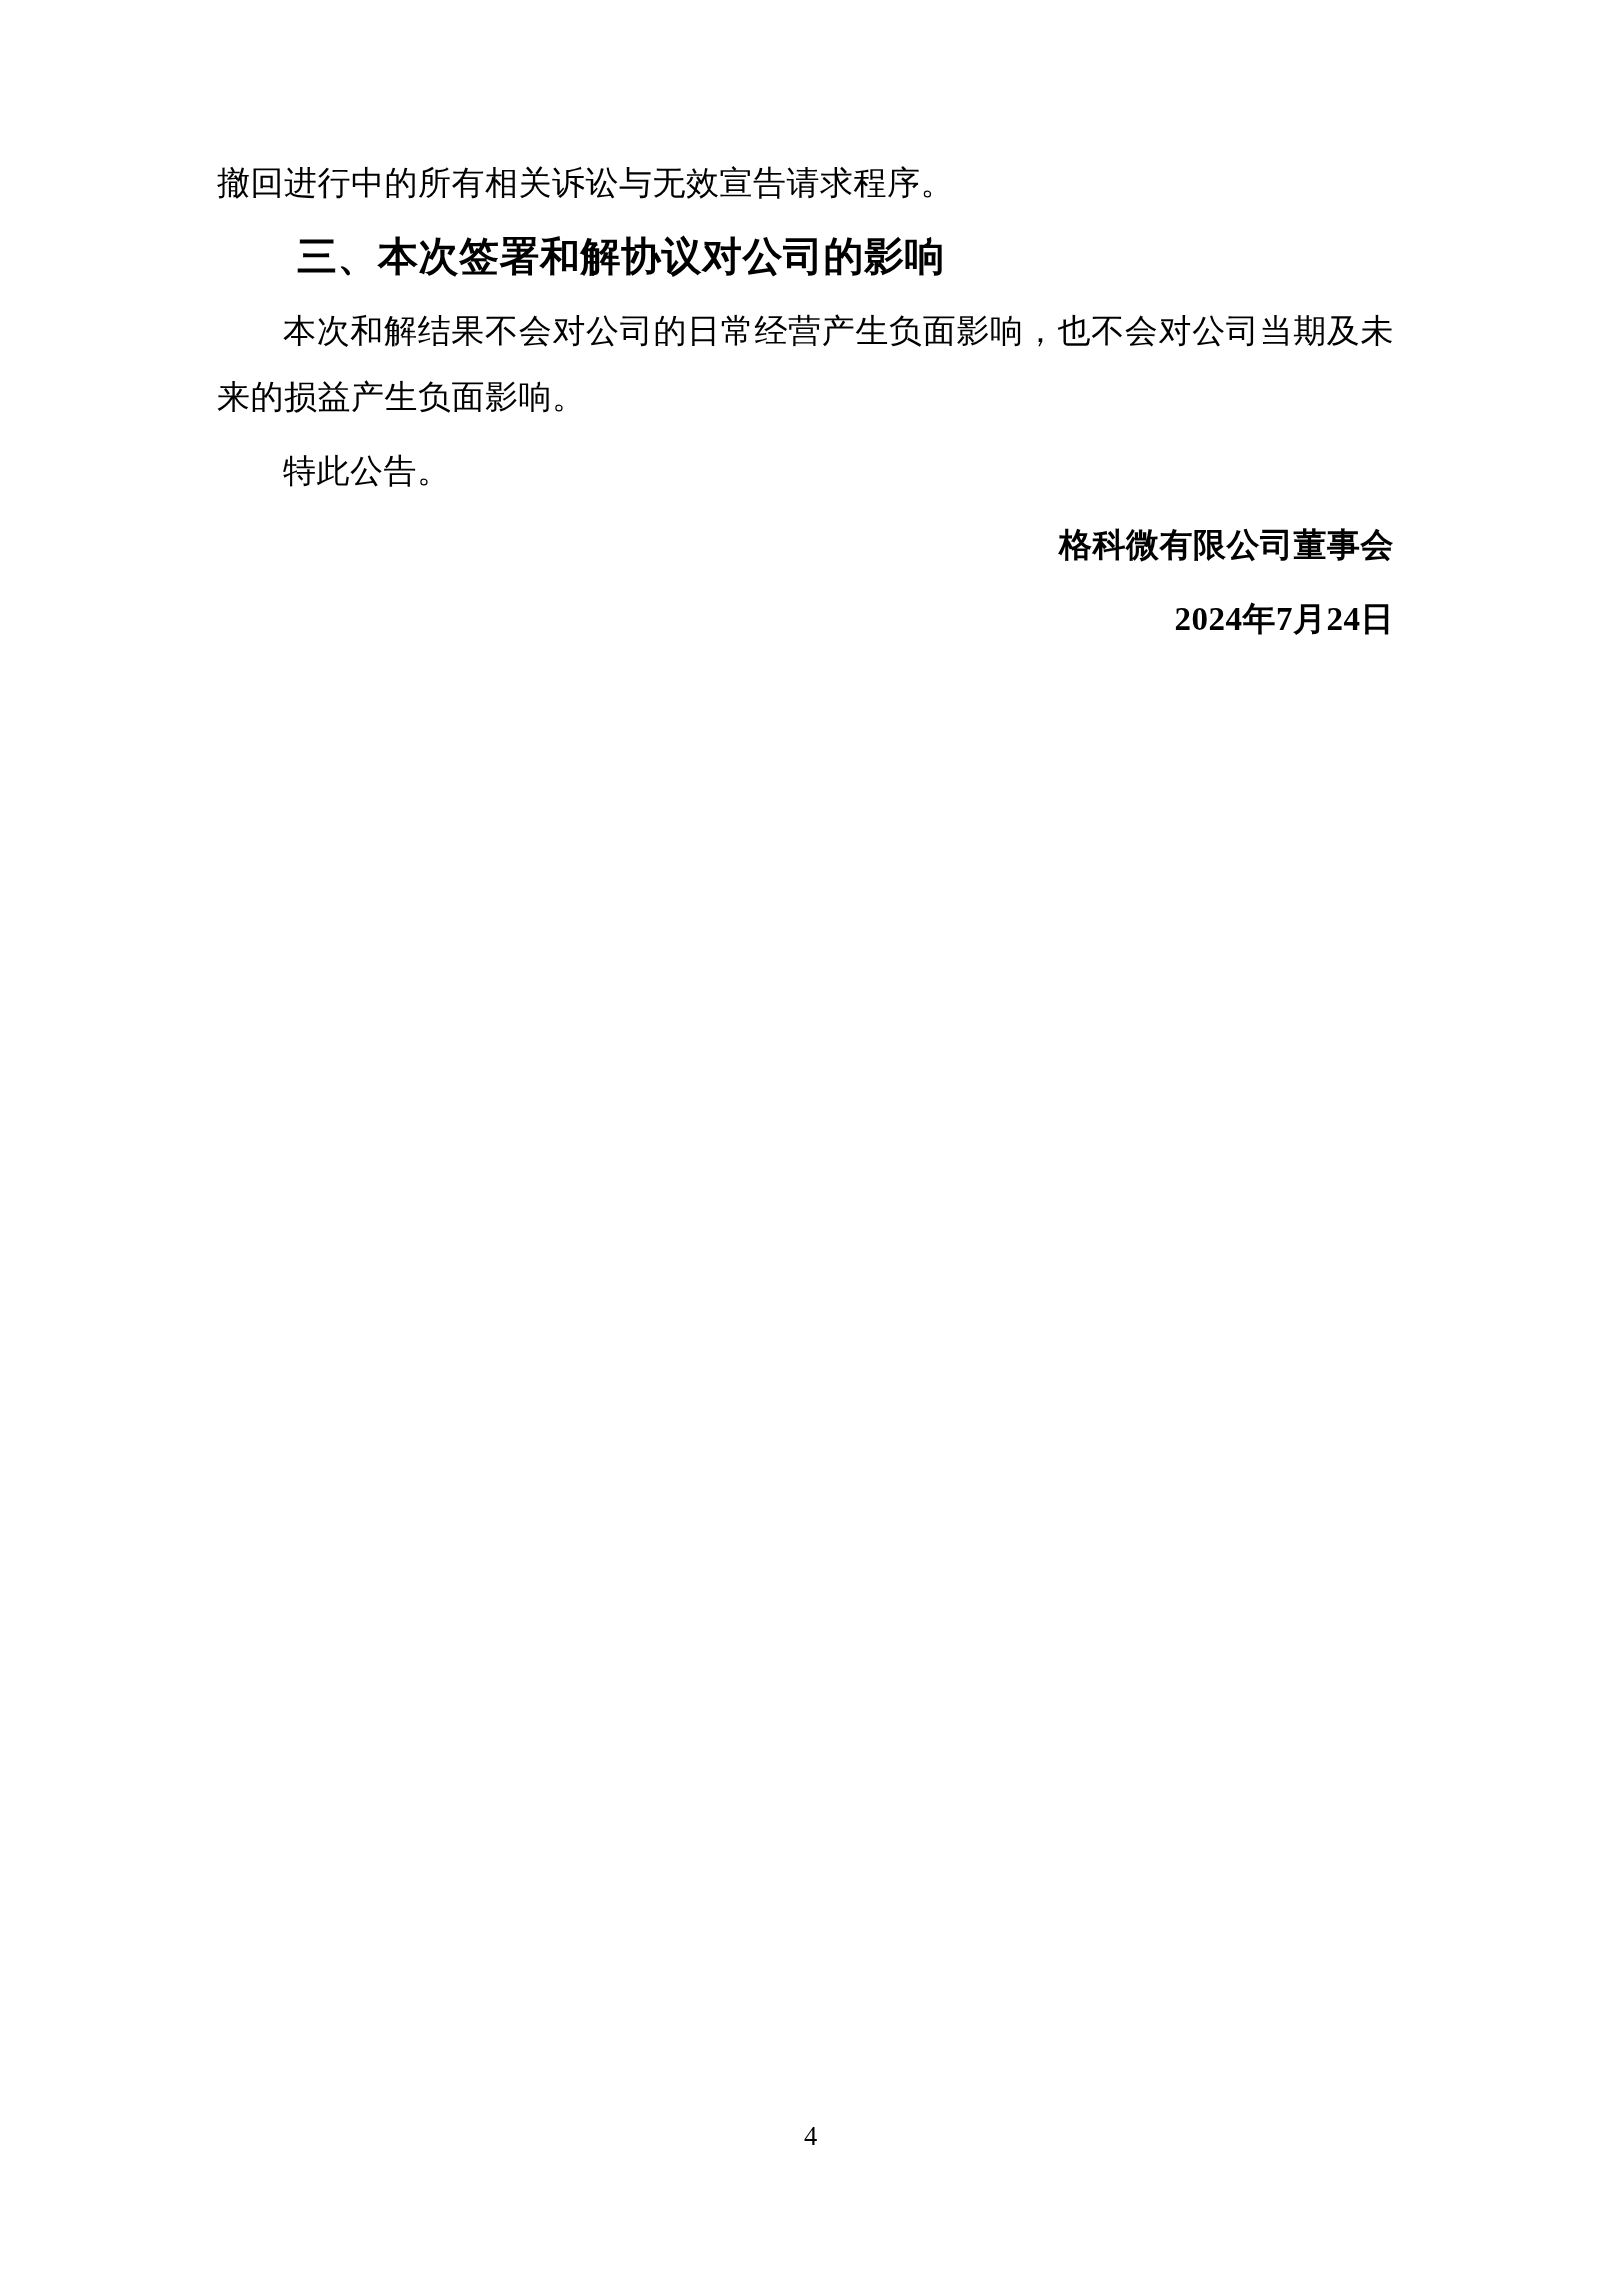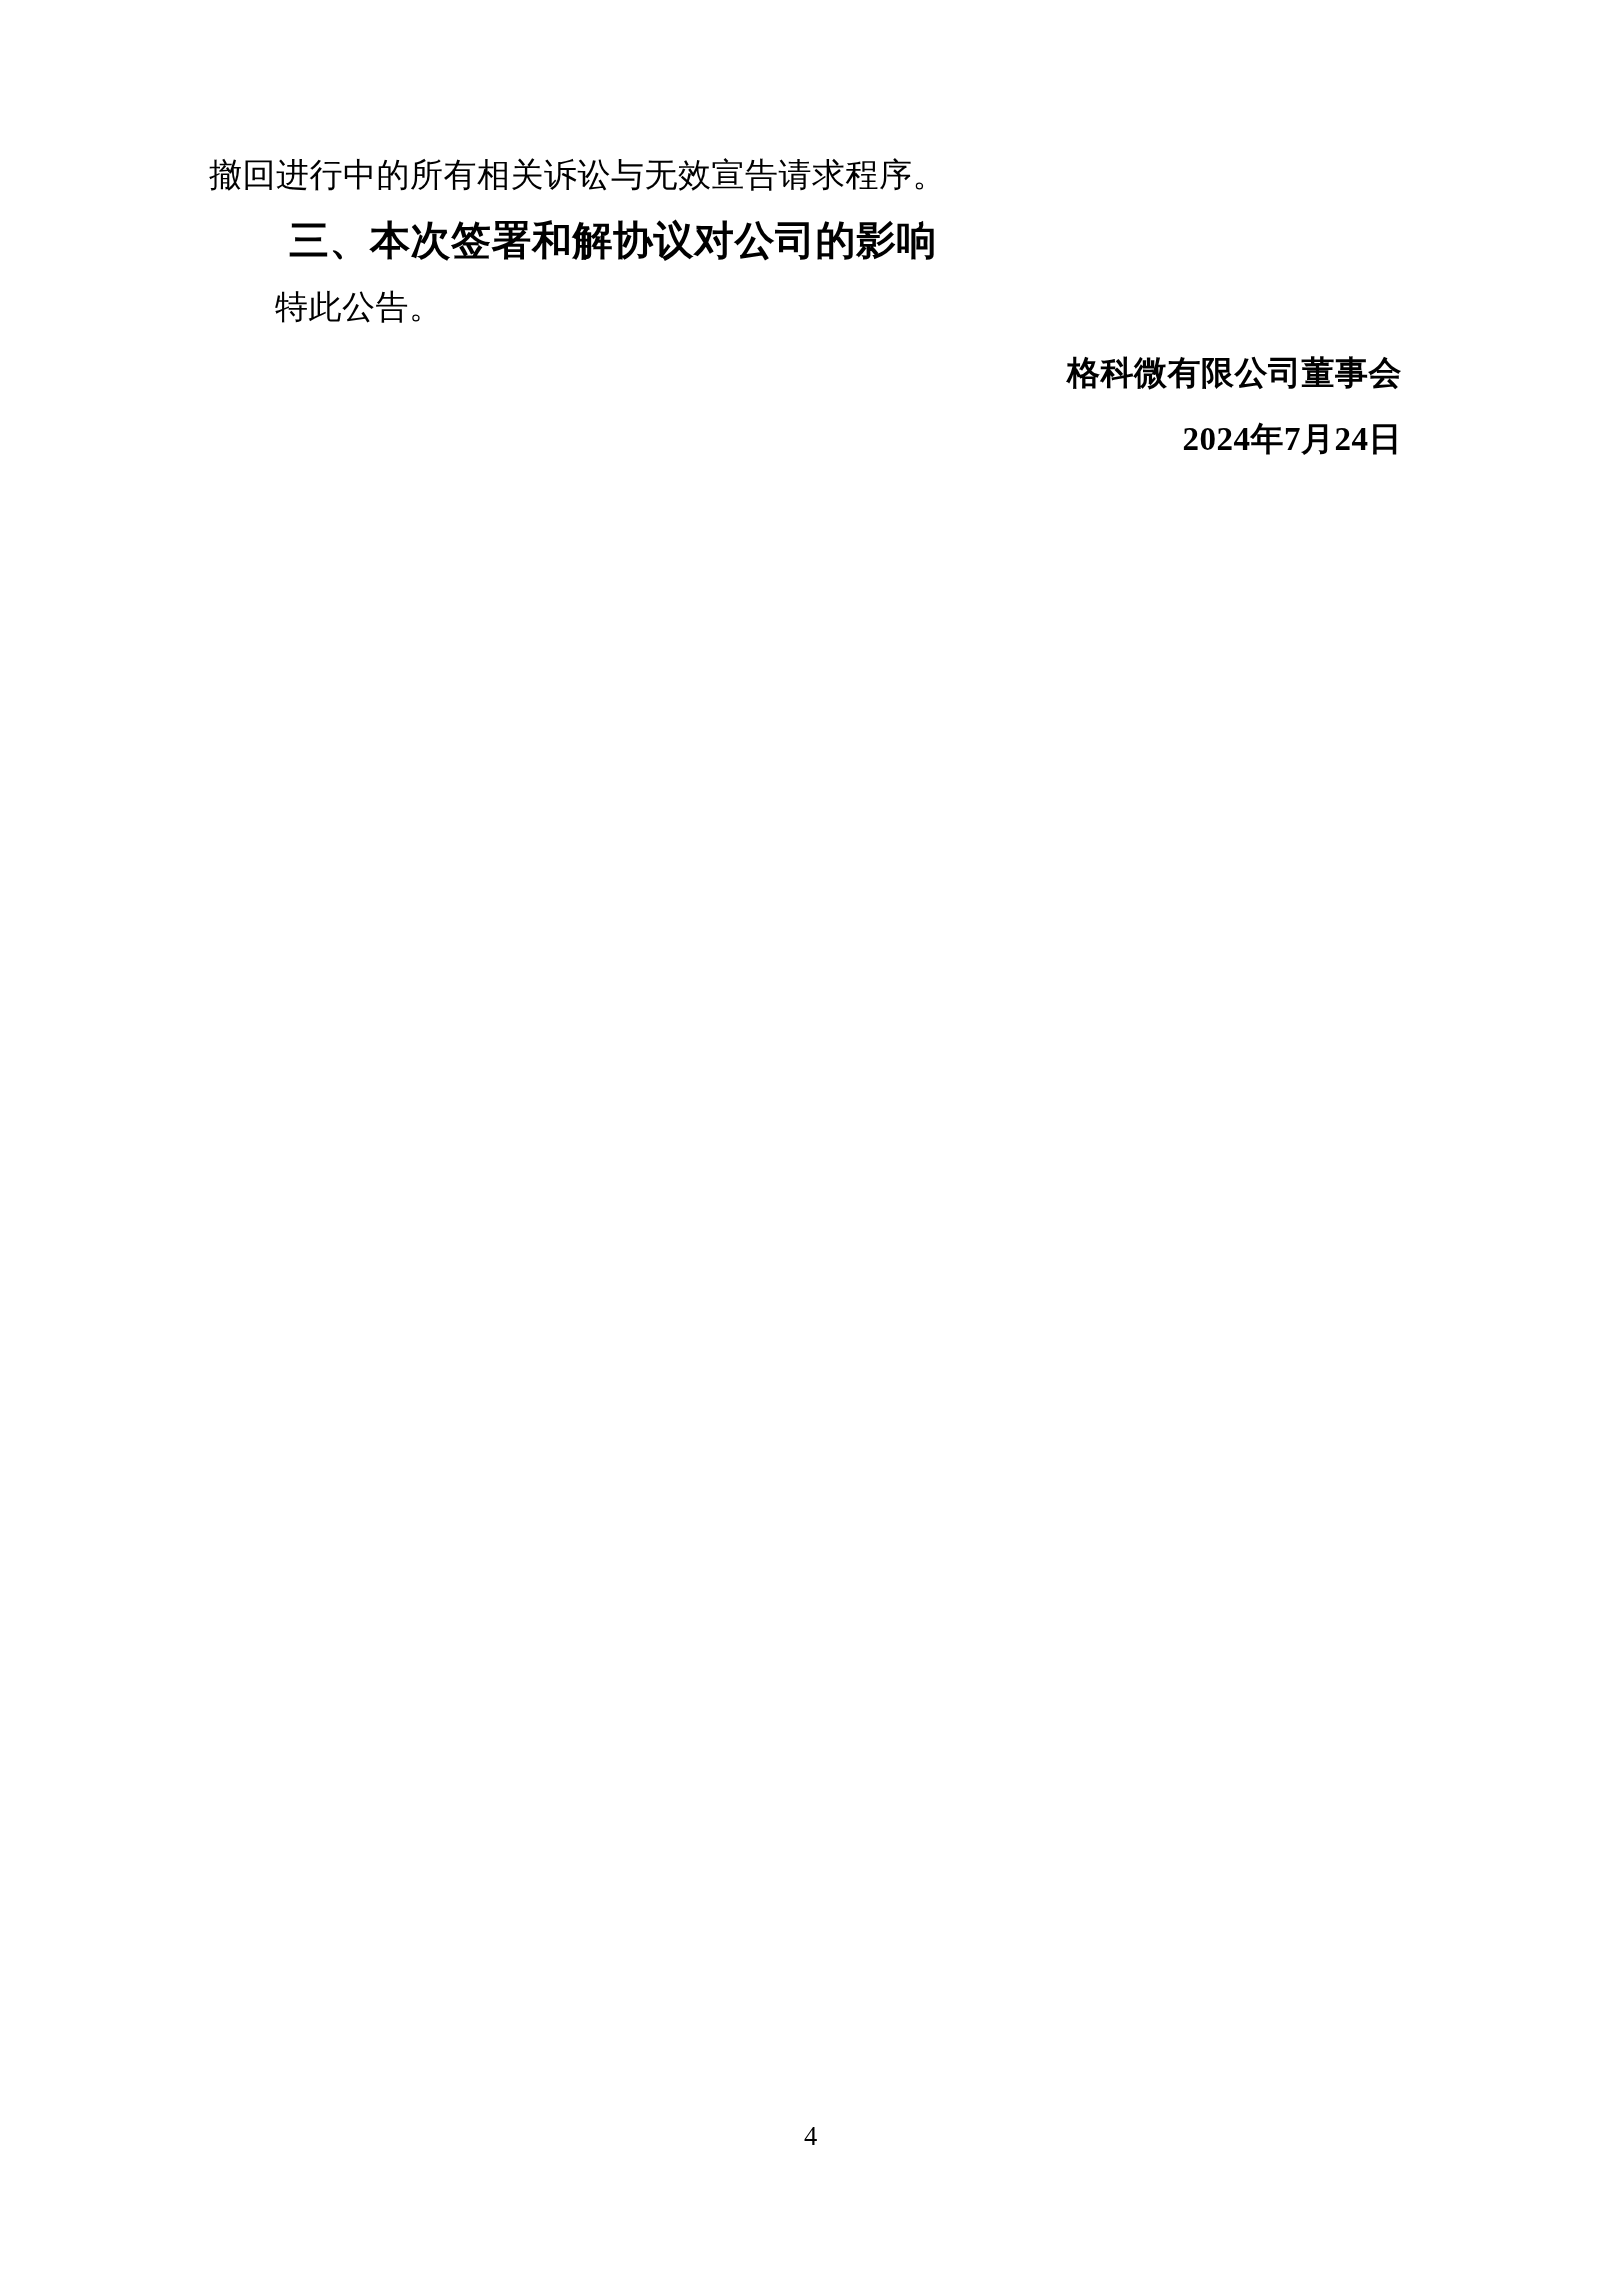--- a/index.html
+++ b/index.html
@@ -20,21 +20,21 @@
     position: absolute;
     top: 142px;
     left: 209px;
     width: 1193px; 
     font-size: 33px;
     line-height: 66px;
     text-align: justify;
     letter-spacing: 0.5px;
   }
   .doc-body p, .doc-body h2, .doc-body div {
-    margin: 0;
+    margin: 8px;
     padding: 0;
   }
   .continuation {
     text-indent: 0;
     margin-bottom: 65px;
   }
   .section-heading {
     font-size: 40px;
     font-weight: bold;
     text-indent: 2em;
@@ -74,20 +74,21 @@
 <body>
 
 <div class="page">
   <div class="doc-body">
 
     <p class="continuation">撤回进行中的所有相关诉讼与无效宣告请求程序。</p>
 
     <h2 class="section-heading">三、本次签署和解协议对公司的影响</h2>
 
 
+    <p class="para">本次和解结果不会对公司的日常经营产生负面影响，也不会对公司当期及未来的损益产生负面影响。</p>
 
 
     <p class="closing">特此公告。</p>
 
     <div class="signature">格科微有限公司董事会</div>
 
     <div class="date">2024年7月24日</div>
 
   </div>
 

